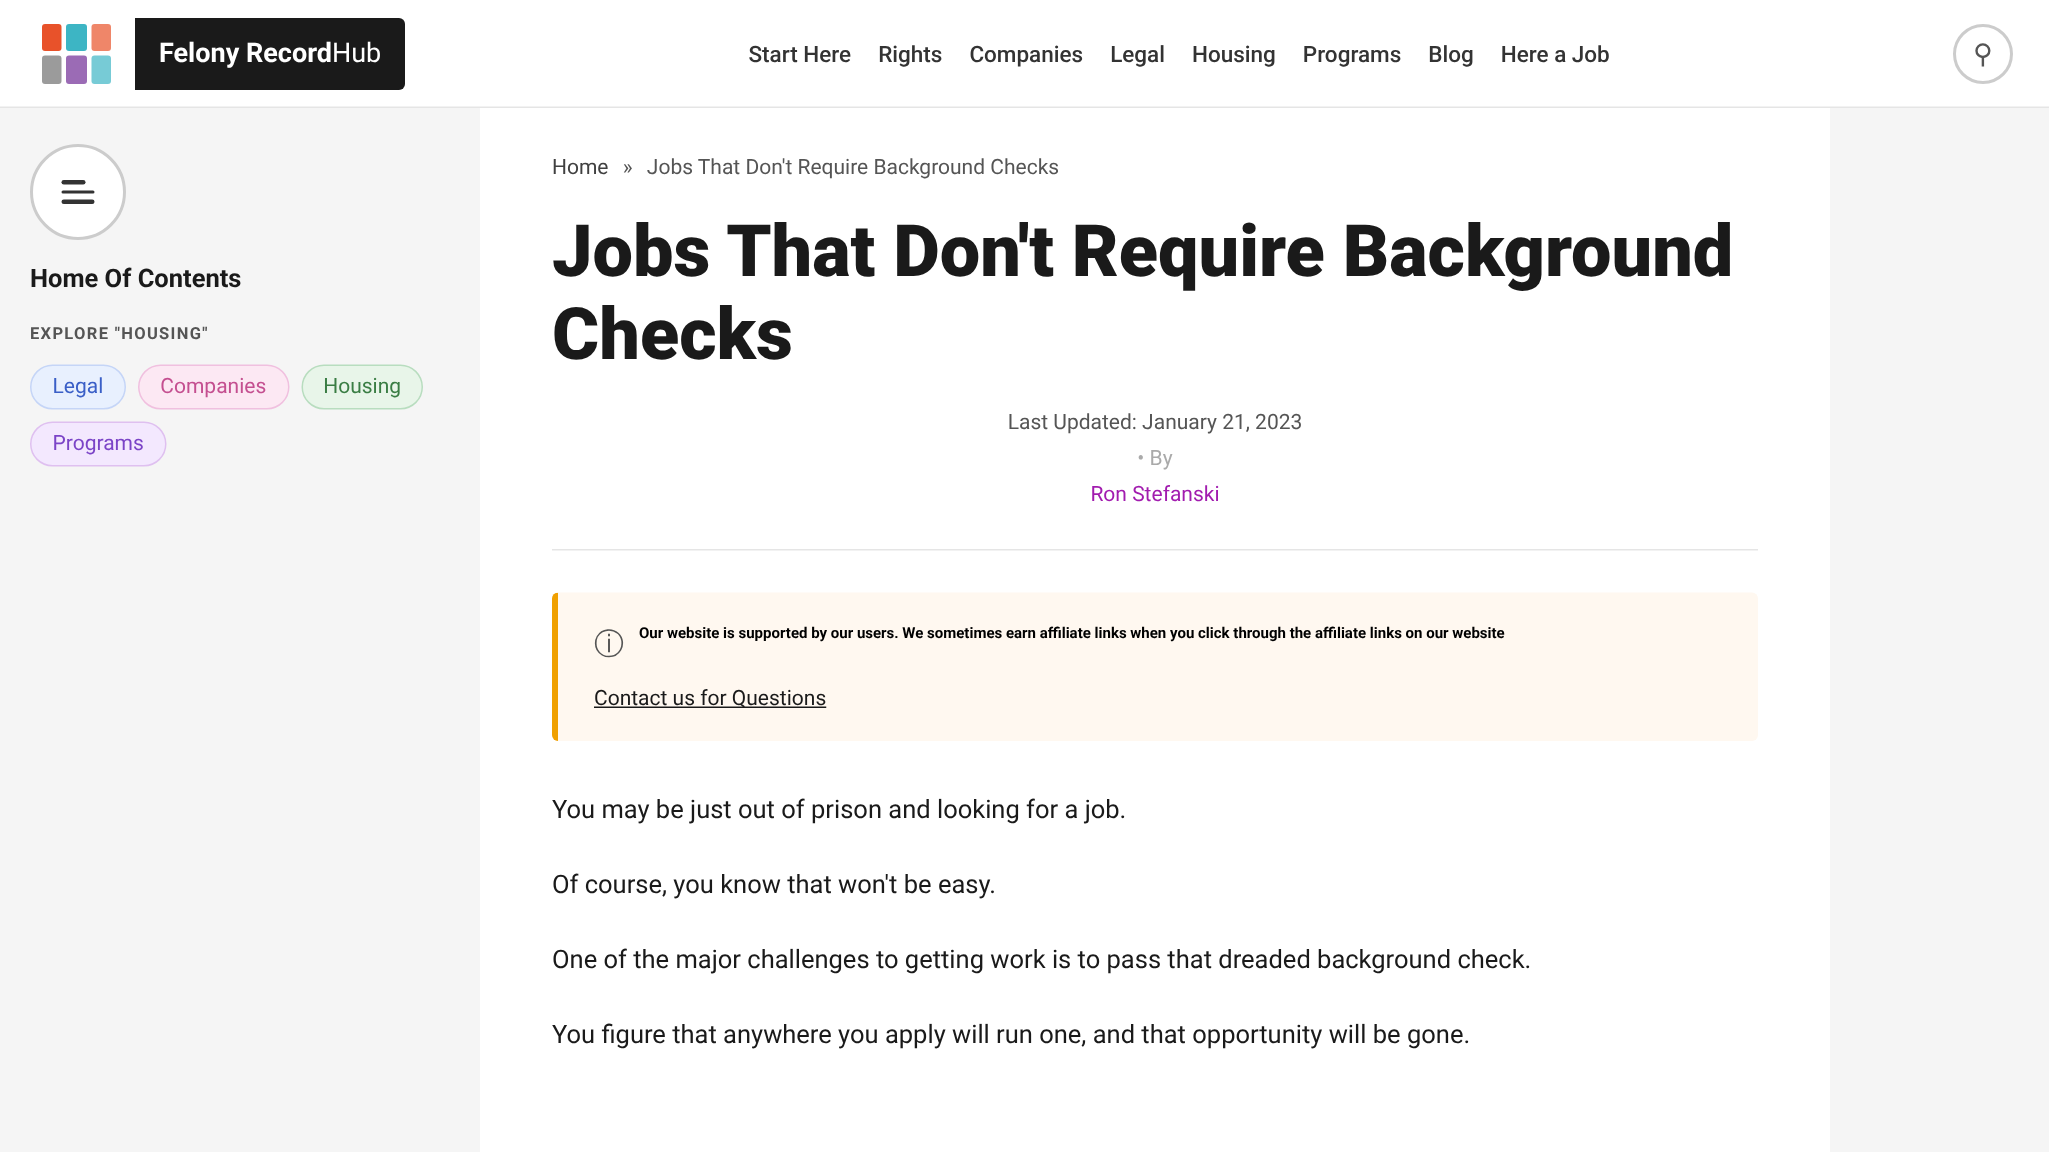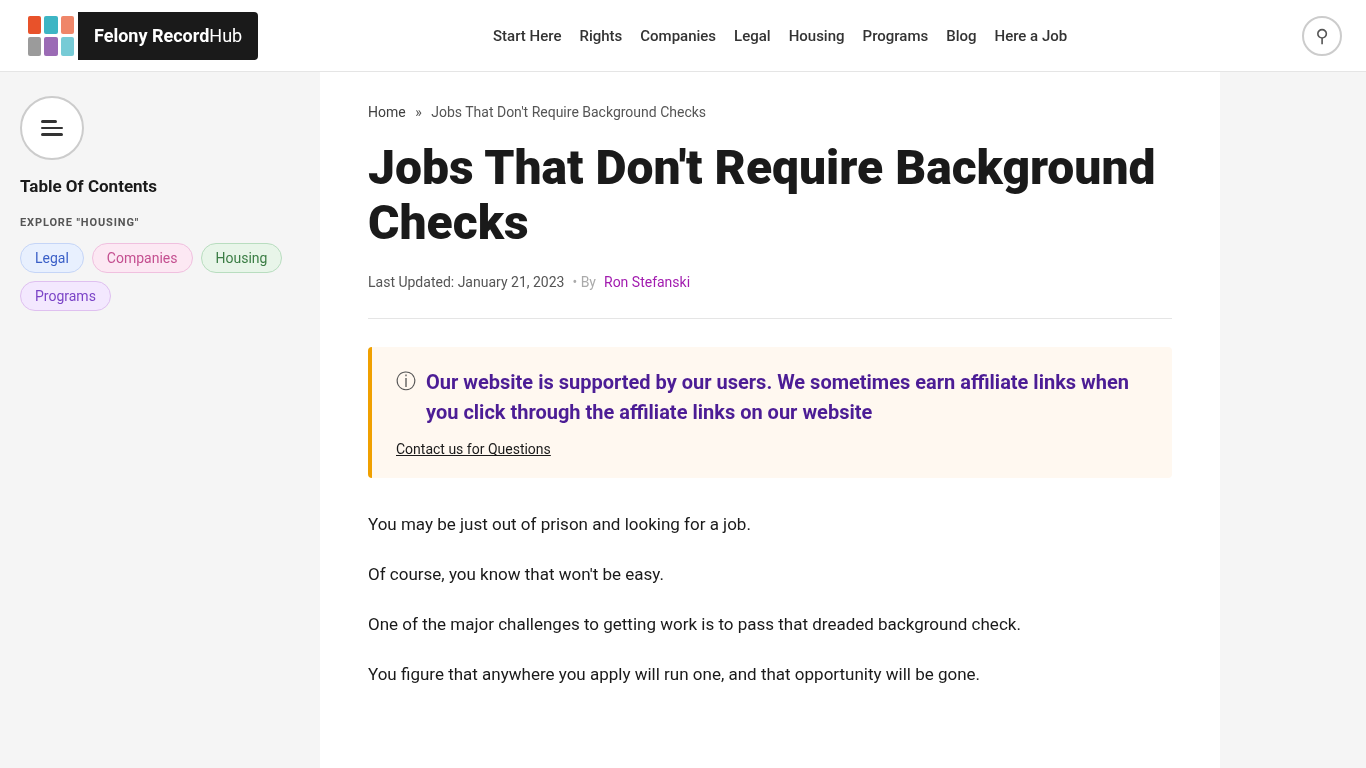--- a/index.html
+++ b/index.html
@@ -14,21 +14,21 @@
       height: 72px;
       background: #fff;
       border-bottom: 1px solid #e5e5e5;
       position: sticky;
       top: 0;
       z-index: 100;
     }
     .logo-area {
       display: flex;
       align-items: center;
-      gap: 0;
+      gap: 12px;
       text-decoration: none;
     }
     .logo-squares {
       display: grid;
       grid-template-columns: 1fr 1fr 1fr;
       grid-template-rows: 1fr 1fr;
       width: 54px;
       height: 48px;
       gap: 3px;
       padding: 4px;
@@ -182,20 +182,21 @@
 
     .meta-line {
       display: flex;
       align-items: center;
       gap: 8px;
       font-size: 14px;
       color: #555;
       margin-bottom: 28px;
       padding-bottom: 28px;
       border-bottom: 1px solid #e5e5e5;
+      flex-direction: column;
     }
     .meta-line a {
       color: #a21caf;
       text-decoration: none;
     }
     .meta-dot { color: #aaa; }
 
     .affiliate-box {
       background: #fff8f0;
       border-left: 4px solid #f0a000;
@@ -209,23 +210,23 @@
       gap: 10px;
       margin-bottom: 12px;
     }
     .info-icon {
       font-size: 20px;
       color: #555;
       flex-shrink: 0;
       margin-top: 1px;
     }
     .affiliate-text {
-      font-size: 20px;
+      font-size: 10px;
       font-weight: 700;
-      color: #4c1d95;
+      color: #000000;
       line-height: 1.5;
     }
     .affiliate-link {
       color: #1a1a1a;
       font-size: 14px;
       text-decoration: underline;
       cursor: pointer;
       margin-top: 16px;
     }
 
@@ -275,21 +276,21 @@
 
   <aside class="sidebar">
     <div class="toc-icon-btn">
       <div class="hamburger-icon">
         <span></span>
         <span></span>
         <span></span>
       </div>
     </div>
 
-    <div class="toc-title">Table Of Contents</div>
+    <div class="toc-title">Home Of Contents</div>
 
     <div class="explore-label">EXPLORE "HOUSING"</div>
 
     <div class="tag-list">
       <a class="tag tag-blue" href="#">Legal</a>
       <a class="tag tag-pink" href="#">Companies</a>
       <a class="tag tag-green" href="#">Housing</a>
       <a class="tag tag-purple" href="#">Programs</a>
     </div>
   </aside>

